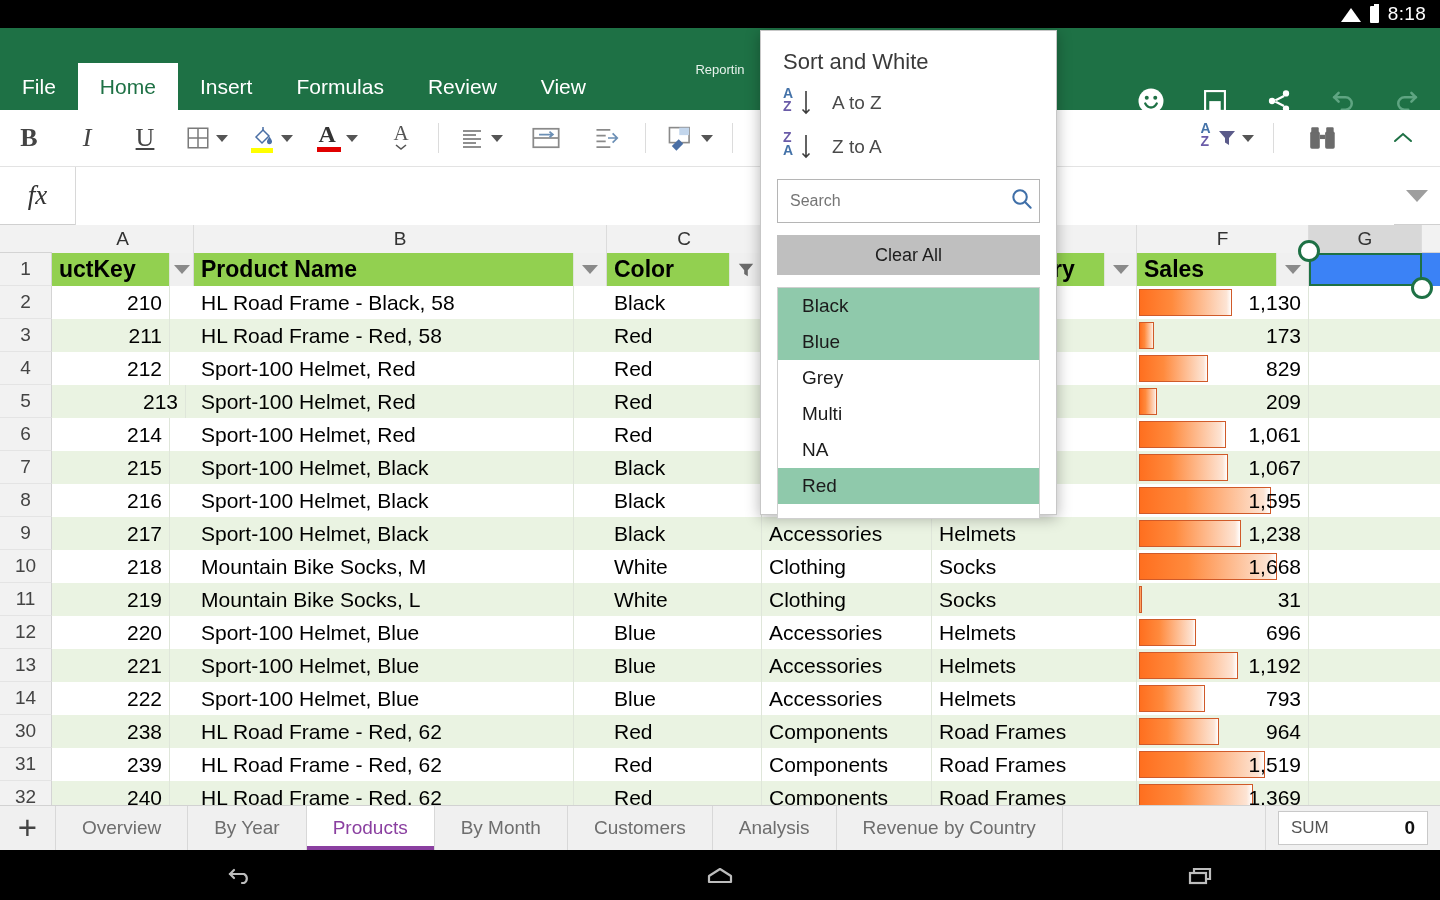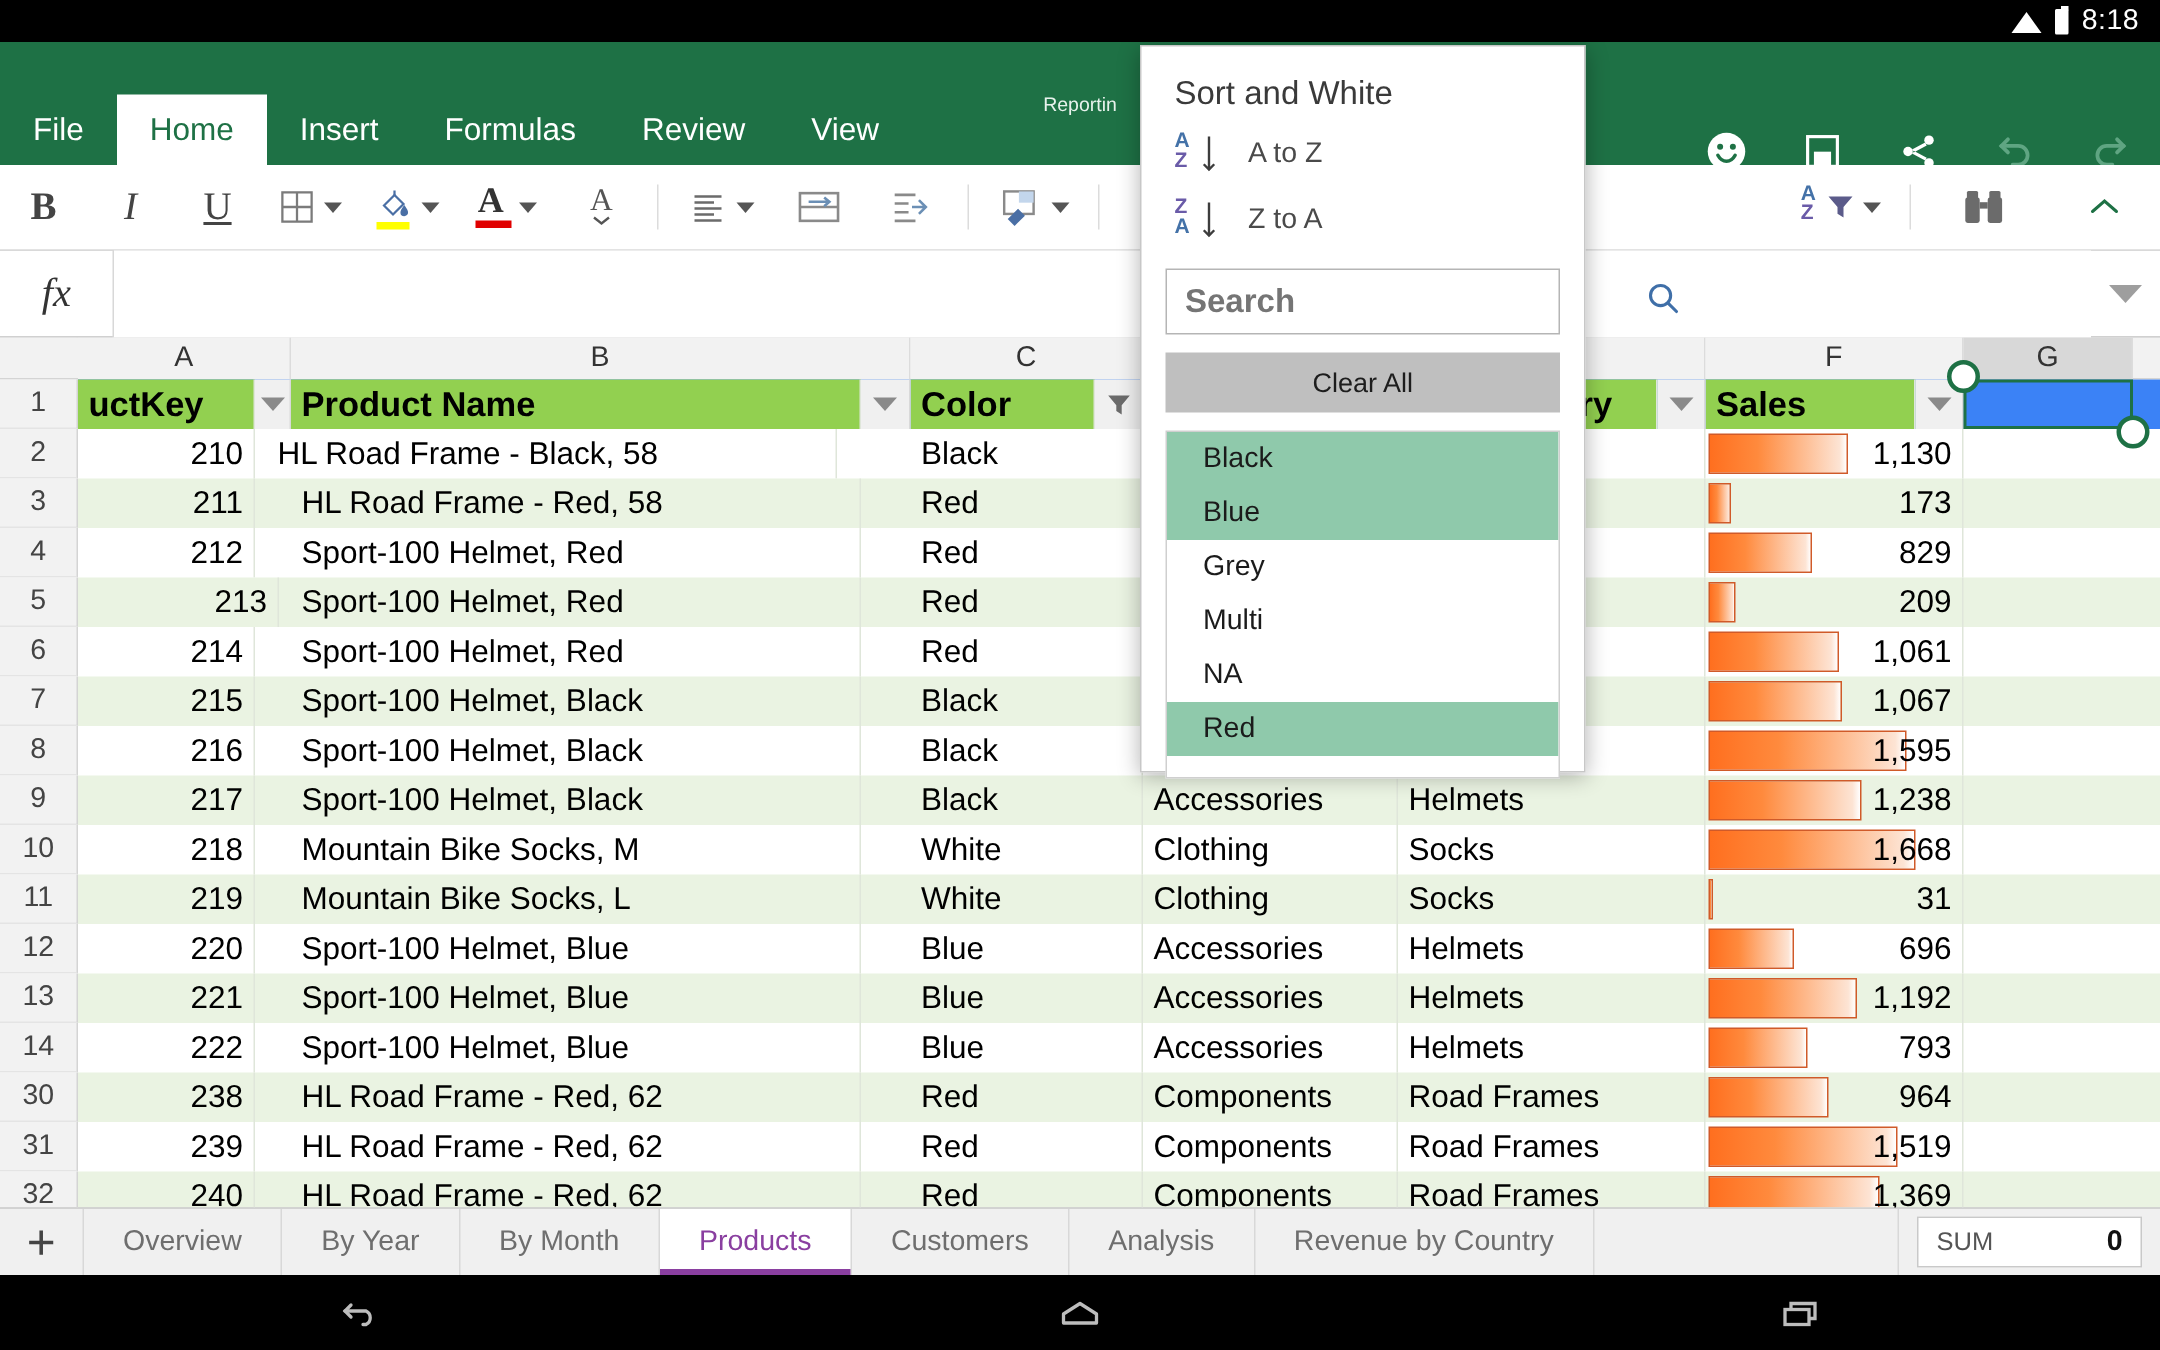--- a/index.html
+++ b/index.html
@@ -102,21 +102,21 @@
     background:#fff; border:1px solid #c7c7c7; box-shadow:0 3px 14px rgba(0,0,0,.30); z-index:50;
   }
   #sf-title{ font-size:22px; color:#3a3a3a; padding:18px 22px 6px 22px; }
   .sf-sort{ display:flex; align-items:center; padding:6px 22px; cursor:pointer; height:44px; }
   .sf-sort .lbl{ font-size:19px; color:#4a4a4a; margin-left:19px; }
   .az-ic{ width:30px; height:32px; position:relative; font-size:14px; line-height:13px;
           font-weight:bold; font-family:"Liberation Sans",sans-serif; }
   .az-ic .a{ color:#4472a8; } .az-ic .z{ color:#6a5ba8; }
   #sf-search-wrap{ margin:10px 16px 0 16px; height:44px; border:1px solid #b5b5b5;
                    display:flex; align-items:center; background:#fff; }
-  #sf-search{ flex:1; border:none; outline:none; font-size:22px; color:#4d7c0f; padding-left:12px; background:transparent;font-weight:bold;}
+  #sf-search{ flex:1; border:none; outline:none; font-size:16px; color:#4d7c0f; padding-left:12px; background:transparent;}
   #sf-clear{ margin:12px 16px 0 16px; height:40px; background:#bfbfbf; display:flex;
              align-items:center; justify-content:center; font-size:18px; color:#1d1d1d; cursor:pointer;}
   #sf-list{ margin:12px 16px 0 16px; border:1px solid #cfcfcf; background:#fff; height:232px; overflow:hidden;}
   .sf-item{ height:36px; display:flex; align-items:center; padding-left:24px; font-size:19px;
             color:#1b1b1b; cursor:pointer; }
   .sf-item.on{ background:#8fc9ab; }
 
   
   #sheetbar{ position:absolute; left:0; top:805px; width:1440px; height:45px; background:#f0f0f0;
              border-top:1px solid #d2d2d2; display:flex; align-items:stretch; }
@@ -359,21 +359,21 @@
         <div class="filt-btn" style="left: 1053px; width: 32px;">
           <span class="fcaret"></span>
         </div>
         <div class="filt-btn" style="left: 1225px; width: 32px;">
           <span class="fcaret"></span>
         </div>
       </div>
       <div class="rowh" style="top: 61px; height: 33px;">2</div>
       <div class="gridrow white" style="top: 61px;">
         <div class="cell num" style="left: 0px; width: 118px;">210</div>
-        <div class="cell" style="left: 126px; width: 380px;">HL Road Frame - Black, 58</div>
+        <div class="cell" style="left: 142px; width: 380px;">HL Road Frame - Black, 58</div>
         <div class="cell" style="left: 555px; width: 155px;">Black</div>
         <div class="cell" style="left: 710px; width: 170px;">Accessories</div>
         <div class="cell" style="left: 880px; width: 205px;">nes</div>
         <div class="cell num" style="left: 1085px; width: 172px;">
           <div class="databar" style="width: 93px;"></div>
           <span style="position: relative; z-index: 2;">1,130</span>
         </div>
       </div>
       <div class="rowh" style="top: 94px; height: 33px;">3</div>
       <div class="gridrow alt" style="top: 94px;">
@@ -606,22 +606,22 @@
       <div class="sf-item">Multi</div>
       <div class="sf-item">NA</div>
       <div class="sf-item on">Red</div>
     </div>
 </div>
 
 <div id="sheetbar">
   <div id="add-sheet">+</div>
   <div class="sheet-tab">Overview</div>
   <div class="sheet-tab">By Year</div>
+  <div class="sheet-tab active">Products</div>
   <div class="sheet-tab">By Month</div>
-  <div class="sheet-tab active">Products</div>
   <div class="sheet-tab">Customers</div>
   <div class="sheet-tab">Analysis</div>
   <div class="sheet-tab">Revenue by Country</div>
   <div id="sheetbar-spacer"></div>
   <div id="sum-box">
     <span class="k">SUM</span>
     <span class="v">0</span>
   </div>
 </div>
 

